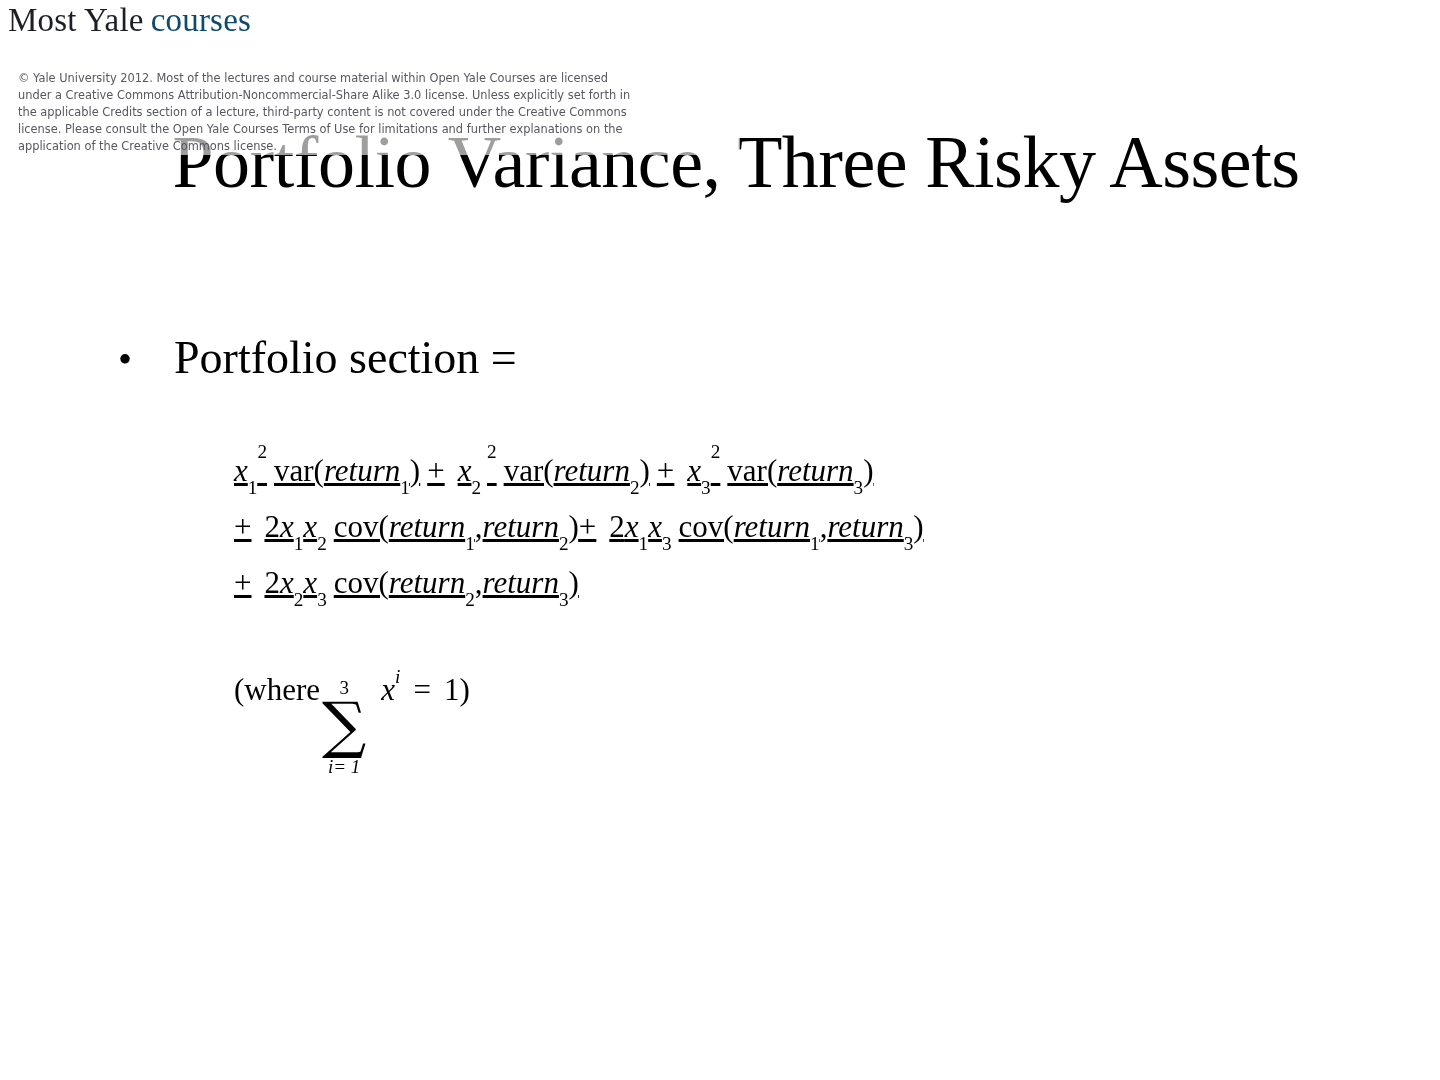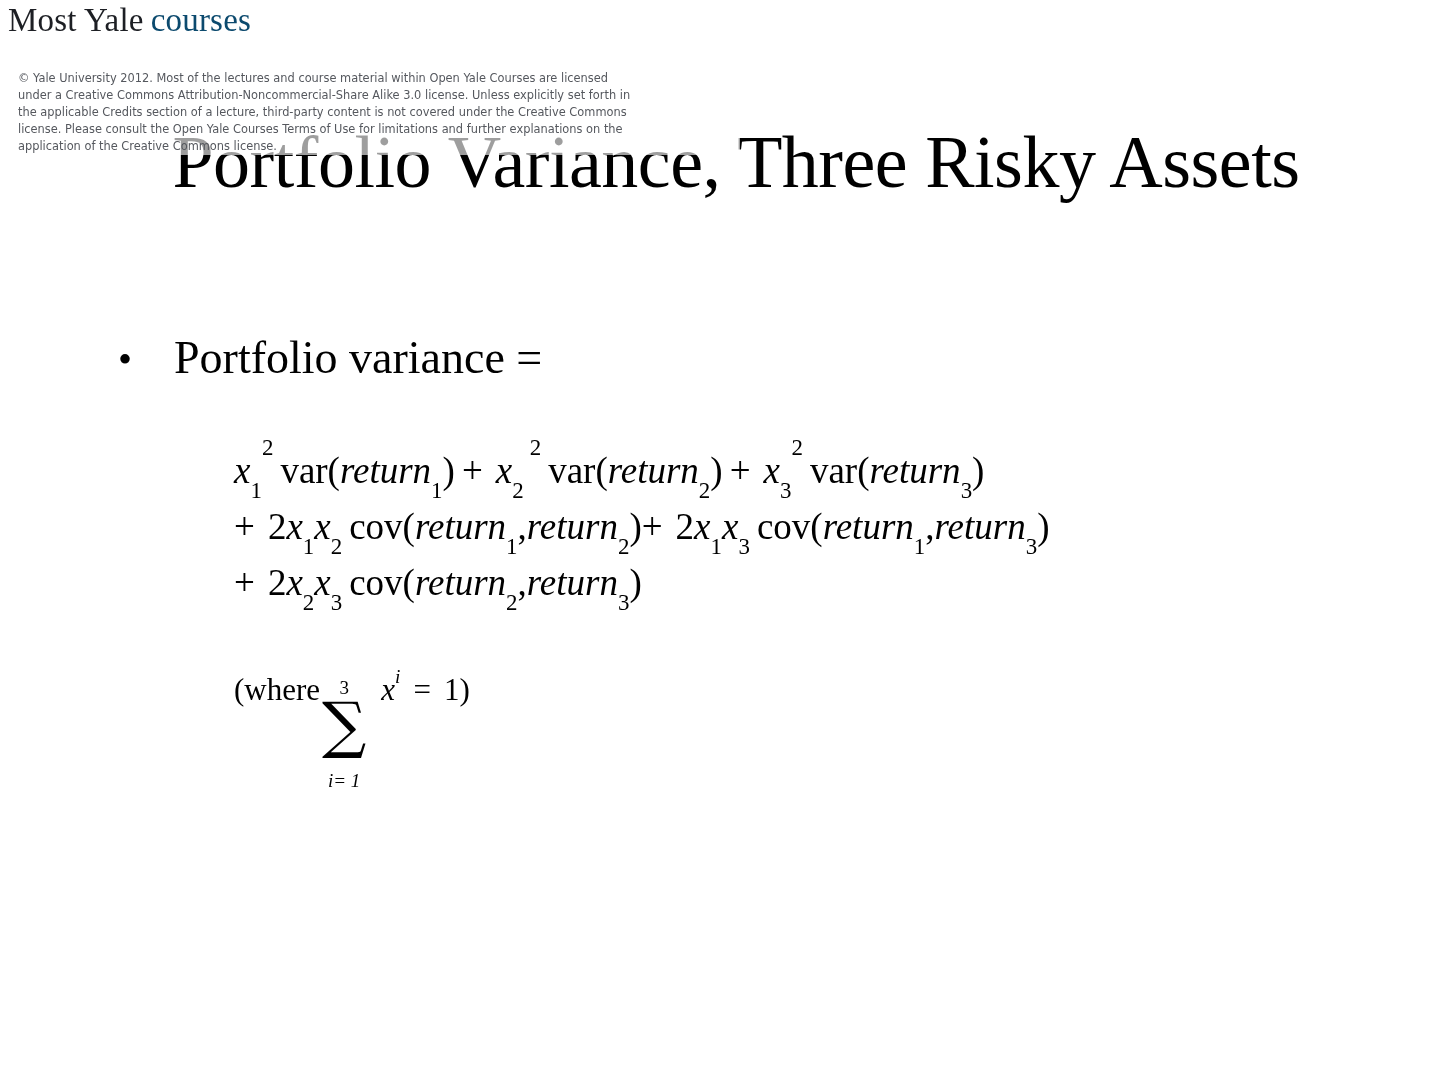--- a/index.html
+++ b/index.html
@@ -80,21 +80,22 @@
     line-height: 52px;
     white-space: nowrap;
   }
 
   
   #equation-block {
     position: absolute;
     left: 234px;
     top: 450px;
     z-index: 10;
-    font-size: 37px;
+    font-size: 31px;
+    text-decoration: underline;
   }
   .eq-line {
     white-space: nowrap;
     margin-bottom: 14px;
     line-height: 42px;
   }
   .eq-line:last-child { margin-bottom: 4px; }
 
   .v  { font-style: italic; }      
   .rm { font-style: normal; }      
@@ -142,41 +143,41 @@
   }
   .sigma-stack .sigma-glyph {
     font-size: 62px;
     line-height: 56px;
     font-family: "DejaVu Serif", "Liberation Serif", serif;
   }
   .sigma-stack .lim-bot {
     font-size: 19px;
     line-height: 20px;
     font-style: italic;
-    margin-top: 18px;
+    margin-top: 4px;
   }
 </style>
 </head>
 <body>
 
 <h1 id="slide-title">Portfolio Variance, Three Risky Assets</h1>
 
 <div id="oyc-logo">
   <span class="brand-dark" style="color: rgb(29, 31, 36);">Most Yale</span><span class="brand-light" style="color: #0c4a6e;">courses</span>
 </div>
 
 <div id="license-block">© Yale University 2012. Most of the lectures and course material within Open Yale Courses are licensed
 under a Creative Commons Attribution-Noncommercial-Share Alike 3.0 license. Unless explicitly set forth in
 the applicable Credits section of a lecture, third-party content is not covered under the Creative Commons
 license. Please consult the Open Yale Courses Terms of Use for limitations and further explanations on the
 application of the Creative Commons license.</div>
 
 <div id="bullet-row">
   <span class="bullet-glyph">•</span>
-  <span class="bullet-text">Portfolio variance =</span>
+  <span class="bullet-text">Portfolio section =</span>
 </div>
 
 <div id="equation-block">
 
   <div class="eq-line">
     <span class="v">x</span><sub>1</sub><sup>2</sup><span class="sp-sm"></span><span class="rm">var(</span><span class="v">return</span><sub>1</sub><span class="op">)</span><span class="sp-sm"></span><span class="op">+</span><span class="sp-md"></span><span class="v">x</span><sub>2</sub><sup class="sup-gap">2</sup><span class="sp-sm"></span><span class="rm">var(</span><span class="v">return</span><sub>2</sub><span class="op">)</span><span class="sp-sm"></span><span class="op">+</span><span class="sp-md"></span><span class="v">x</span><sub>3</sub><sup>2</sup><span class="sp-sm"></span><span class="rm">var(</span><span class="v">return</span><sub>3</sub><span class="op">)</span>
   </div>
 
   <div class="eq-line">
     <span class="op">+</span><span class="sp-md"></span><span class="rm">2</span><span class="v">x</span><sub>1</sub><span class="v">x</span><sub>2</sub><span class="sp-sm"></span><span class="rm">cov(</span><span class="v">return</span><sub>1</sub><span class="op">,</span><span class="v">return</span><sub>2</sub><span class="op">)</span><span class="op">+</span><span class="sp-md"></span><span class="rm">2</span><span class="v">x</span><sub>1</sub><span class="v">x</span><sub>3</sub><span class="sp-sm"></span><span class="rm">cov(</span><span class="v">return</span><sub>1</sub><span class="op">,</span><span class="v">return</span><sub>3</sub><span class="op">)</span>

